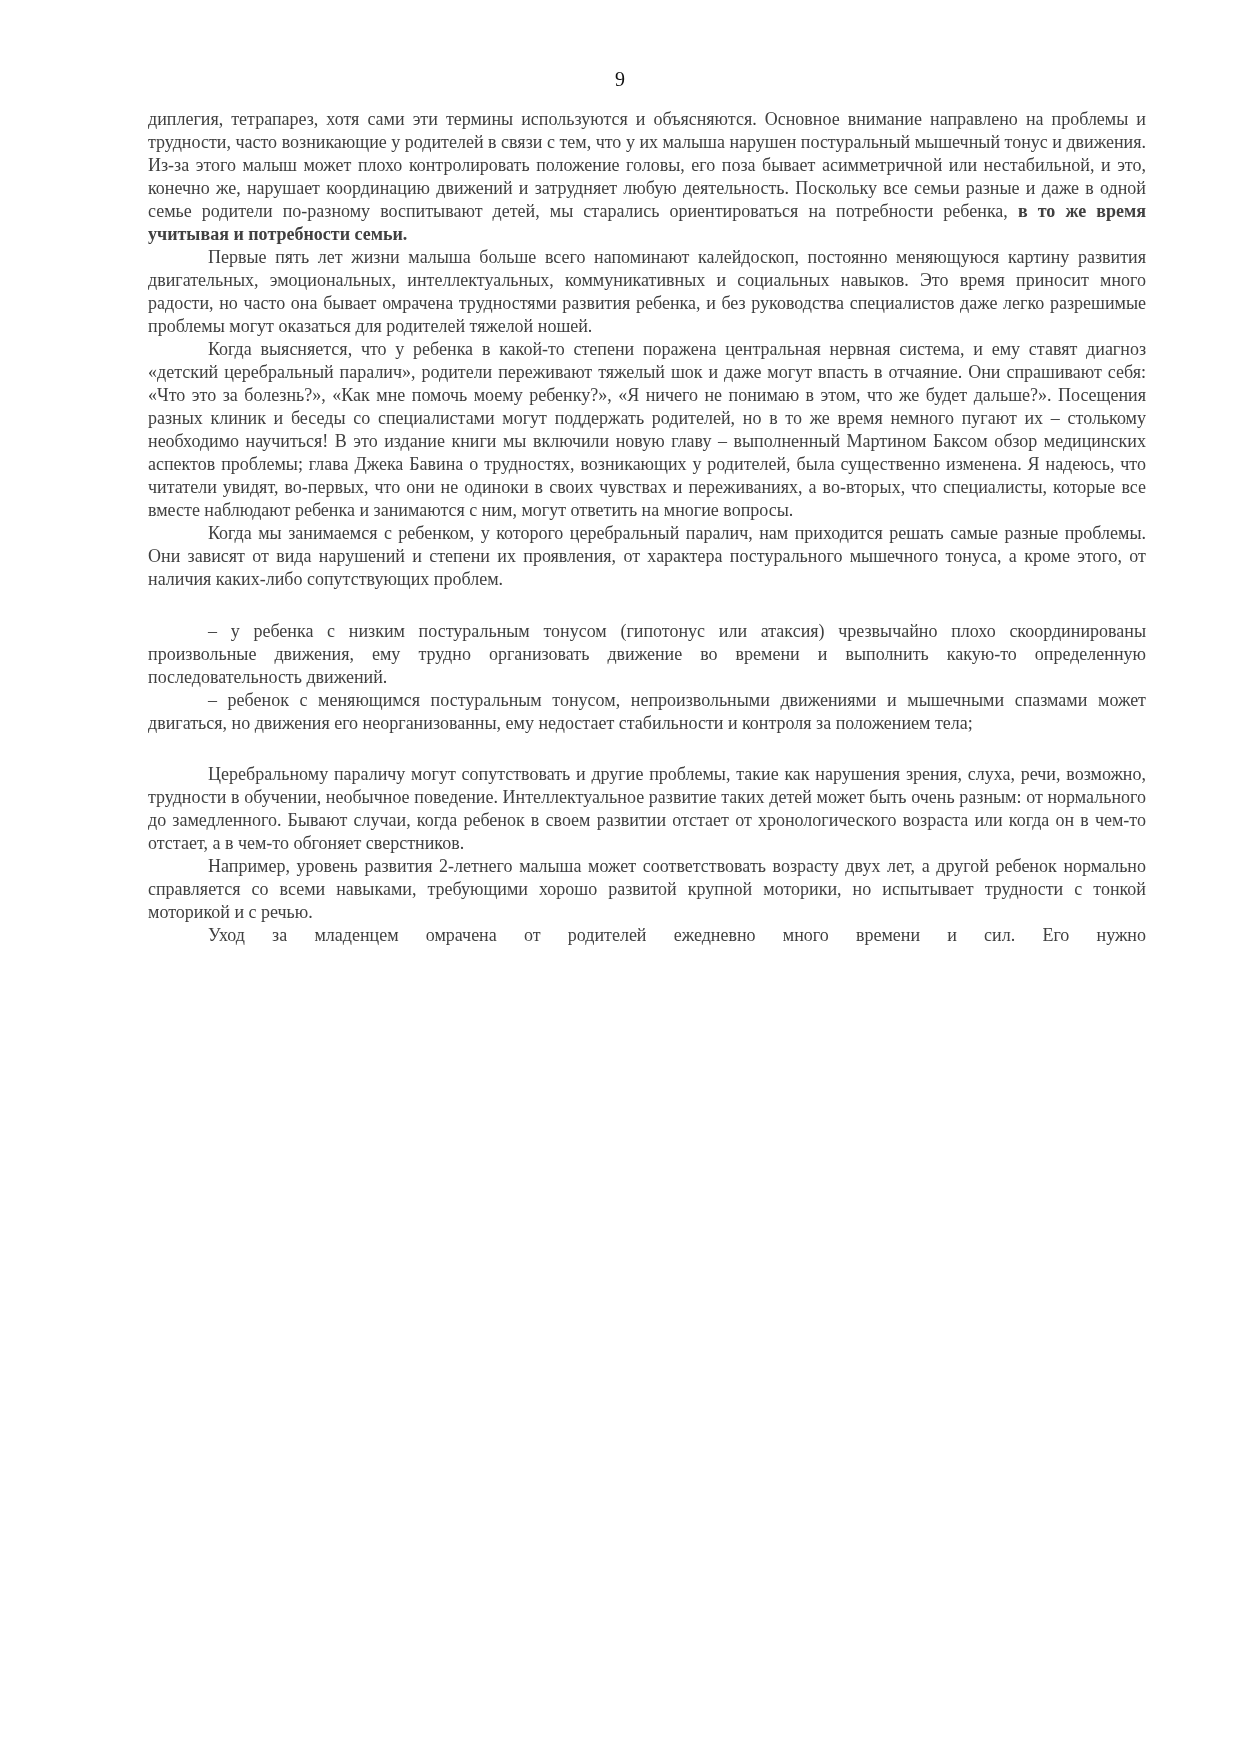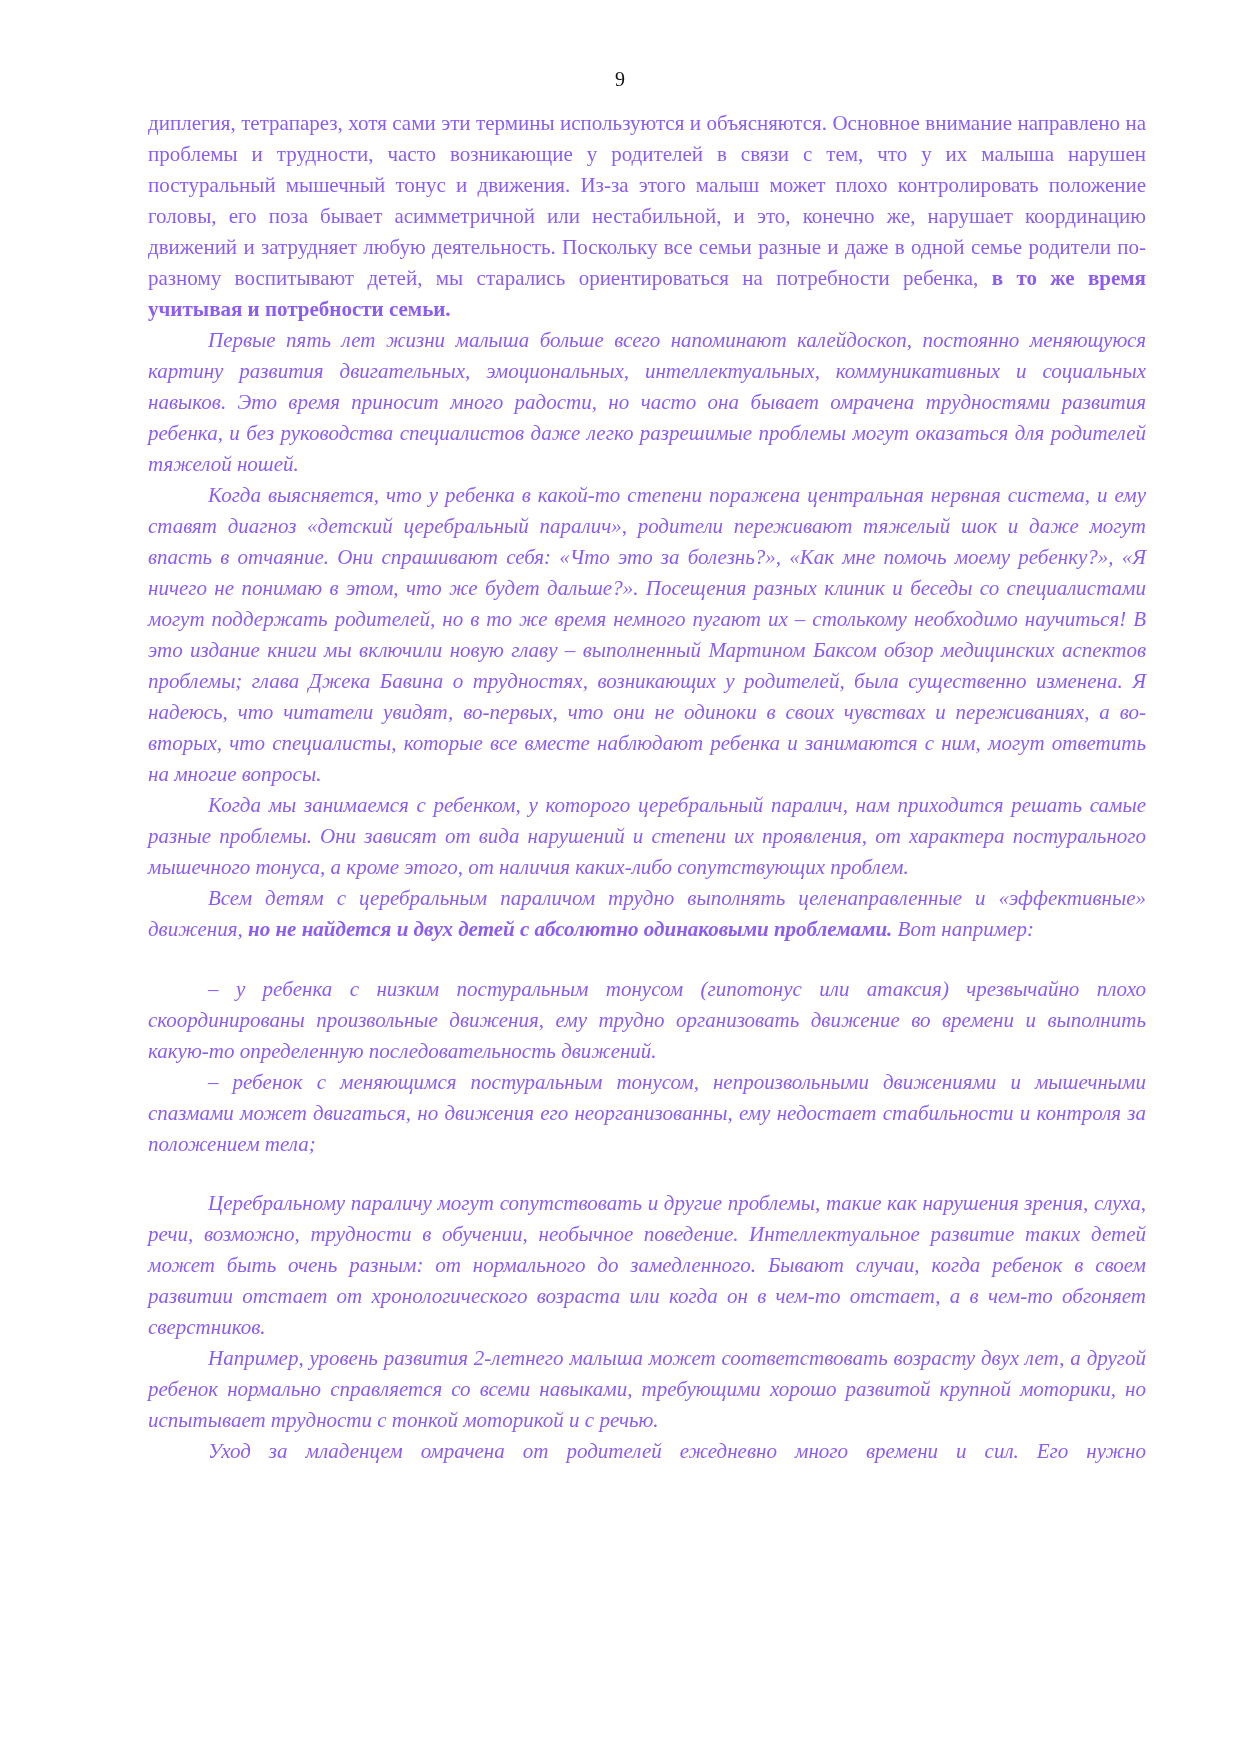--- a/index.html
+++ b/index.html
@@ -4,43 +4,42 @@
 <style>
   html, body { margin: 0; padding: 0; background: #ffffff; }
   body { width: 1240px; height: 1754px; position: relative; overflow: hidden; }
   .page-number {
     position: absolute; top: 68px; left: 0; width: 1240px; text-align: center;
     font-family: "Liberation Serif", "DejaVu Serif", serif; font-size: 20px; color: #111;
   }
   .content {
     position: absolute; top: 108px; left: 148px; width: 998px;
     font-family: "Liberation Serif", "DejaVu Serif", serif;
-    font-size: 21px; line-height: 31px; color: #8b5cf6;
+    font-size: 18px; line-height: 23px; color: #404040;
     text-align: justify;
   }
   .content p { margin: 0; }
-  .indent { text-indent: 60px; font-style: italic; }
+  .indent { text-indent: 60px; }
   .gap { height: 28.6px; }
   b { font-weight: bold; }
 </style>
 </head>
 <body>
 
 <div class="page-number">9</div>
 
 <div class="content">
   <p><span>диплегия, тетрапарез, хотя сами эти термины используются и объясняются. Основное внимание направлено на проблемы и трудности, часто возникающие у родителей в связи с тем, что у их малыша нарушен постуральный мышечный тонус и движения. Из-за этого малыш может плохо контролировать положение головы, его поза бывает асимметричной или нестабильной, и это, конечно же, нарушает координацию движений и затрудняет любую деятельность. Поскольку все семьи разные и даже в одной семье родители по-разному воспитывают детей, мы старались ориентироваться на потребности ребенка, </span><b>в то же время учитывая и потребности семьи.</b></p>
 
   <p class="indent">Первые пять лет жизни малыша больше всего напоминают калейдоскоп, постоянно меняющуюся картину развития двигательных, эмоциональных, интеллектуальных, коммуникативных и социальных навыков. Это время приносит много радости, но часто она бывает омрачена трудностями развития ребенка, и без руководства специалистов даже легко разрешимые проблемы могут оказаться для родителей тяжелой ношей.</p>
 
   <p class="indent">Когда выясняется, что у ребенка в какой-то степени поражена центральная нервная система, и ему ставят диагноз «детский церебральный паралич», родители переживают тяжелый шок и даже могут впасть в отчаяние. Они спрашивают себя: «Что это за болезнь?», «Как мне помочь моему ребенку?», «Я ничего не понимаю в этом, что же будет дальше?». Посещения разных клиник и беседы со специалистами могут поддержать родителей, но в то же время немного пугают их – столькому необходимо научиться! В это издание книги мы включили новую главу – выполненный Мартином Баксом обзор медицинских аспектов проблемы; глава Джека Бавина о трудностях, возникающих у родителей, была существенно изменена. Я надеюсь, что читатели увидят, во-первых, что они не одиноки в своих чувствах и переживаниях, а во-вторых, что специалисты, которые все вместе наблюдают ребенка и занимаются с ним, могут ответить на многие вопросы.</p>
 
   <p class="indent">Когда мы занимаемся с ребенком, у которого церебральный паралич, нам приходится решать самые разные проблемы. Они зависят от вида нарушений и степени их проявления, от характера постурального мышечного тонуса, а кроме этого, от наличия каких-либо сопутствующих проблем.</p>
 
-  <p class="indent"><span>Всем детям с церебральным параличом трудно выполнять целенаправленные и «эффективные» движения, </span><b>но не найдется и двух детей с абсолютно одинаковыми проблемами.</b><span> Вот например:</span></p>
 
   <div class="gap"></div>
 
   <p class="indent">– у ребенка с низким постуральным тонусом (гипотонус или атаксия) чрезвычайно плохо скоординированы произвольные движения, ему трудно организовать движение во времени и выполнить какую-то определенную последовательность движений.</p>
   <p class="indent">– ребенок с меняющимся постуральным тонусом, непроизвольными движениями и мышечными спазмами может двигаться, но движения его неорганизованны, ему недостает стабильности и контроля за положением тела;</p>
 
   <div class="gap"></div>
 
   <p class="indent">Церебральному параличу могут сопутствовать и другие проблемы, такие как нарушения зрения, слуха, речи, возможно, трудности в обучении, необычное поведение. Интеллектуальное развитие таких детей может быть очень разным: от нормального до замедленного. Бывают случаи, когда ребенок в своем развитии отстает от хронологического возраста или когда он в чем-то отстает, а в чем-то обгоняет сверстников.</p>
   <p class="indent">Например, уровень развития 2-летнего малыша может соответствовать возрасту двух лет, а другой ребенок нормально справляется со всеми навыками, требующими хорошо развитой крупной моторики, но испытывает трудности с тонкой моторикой и с речью.</p>

